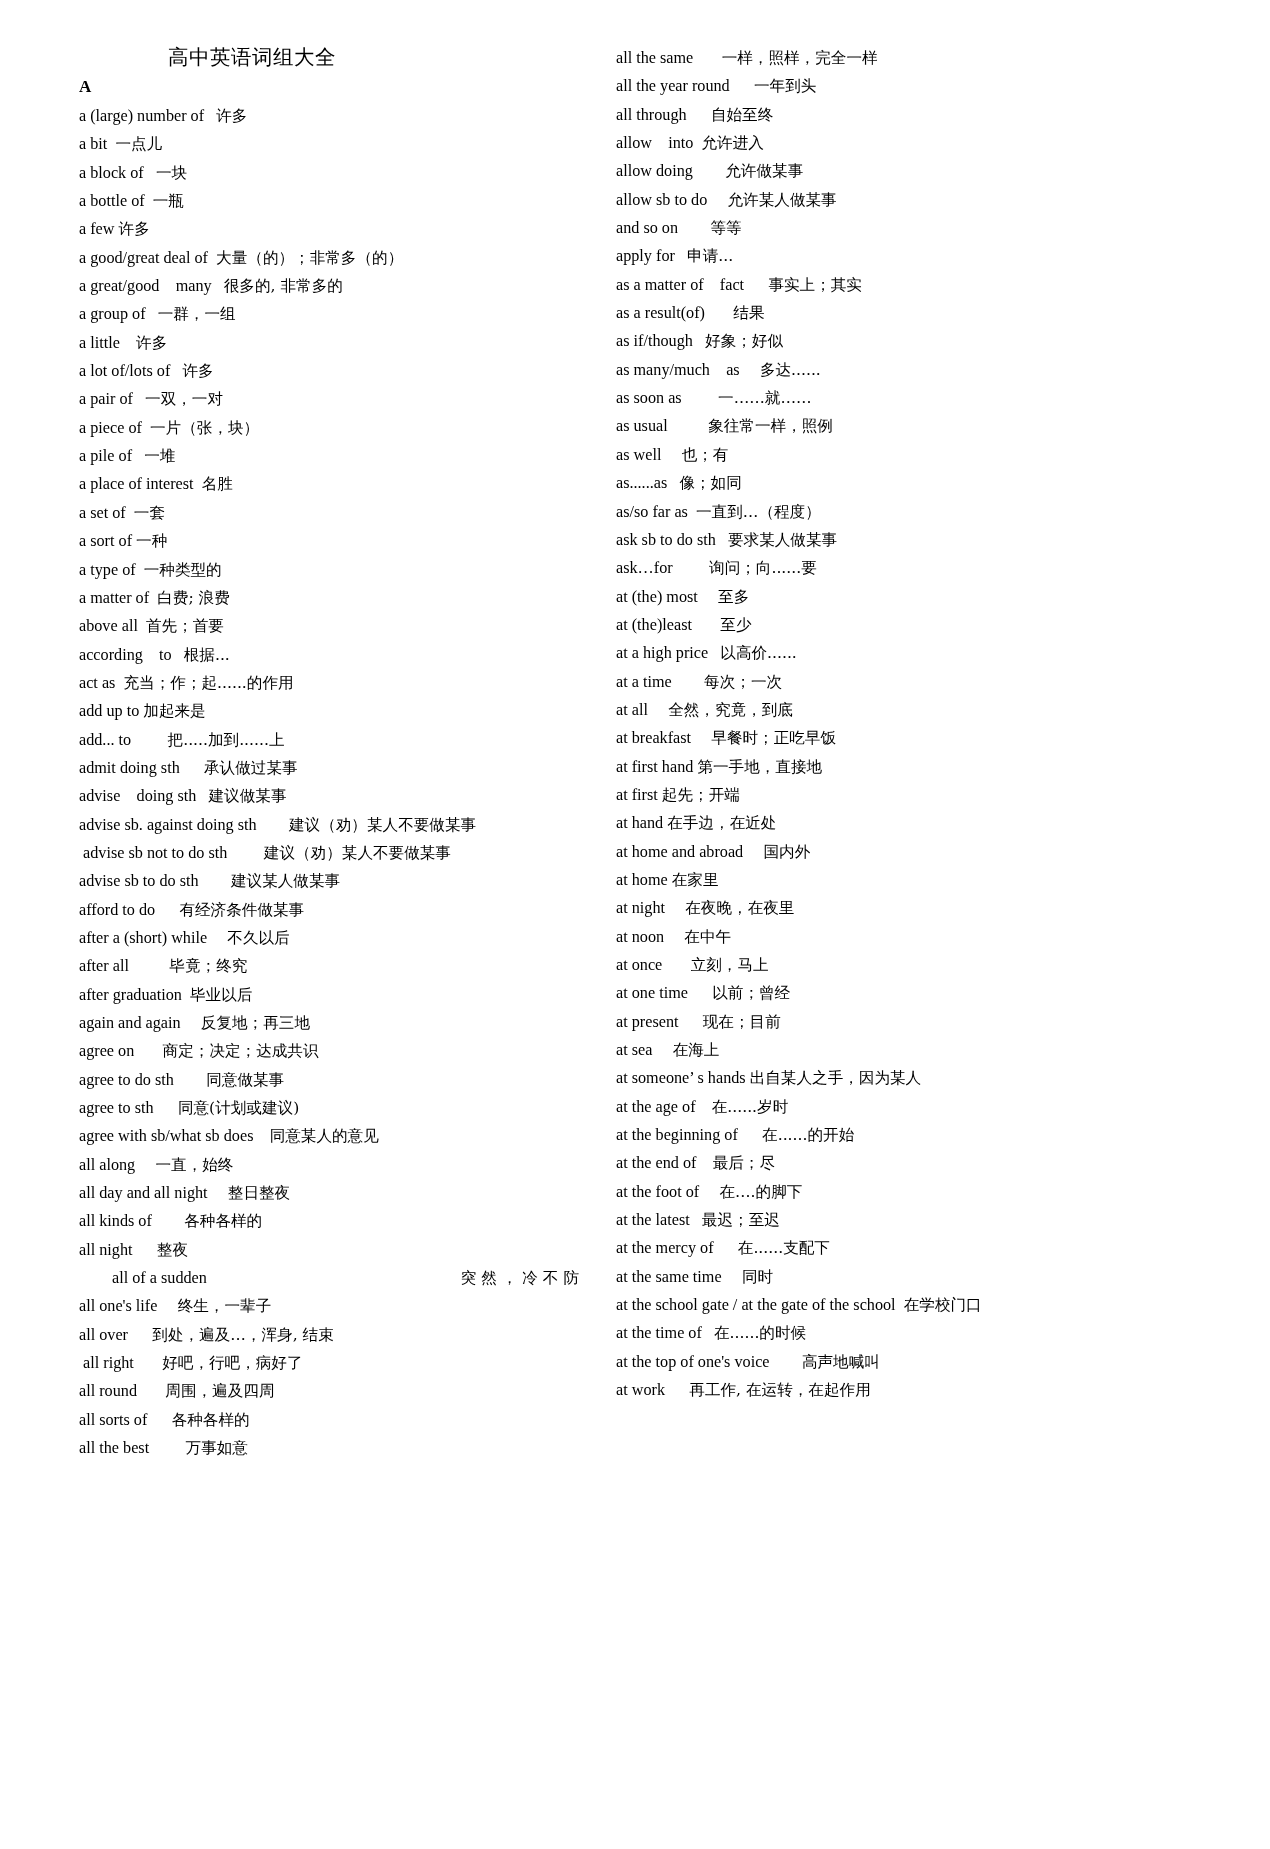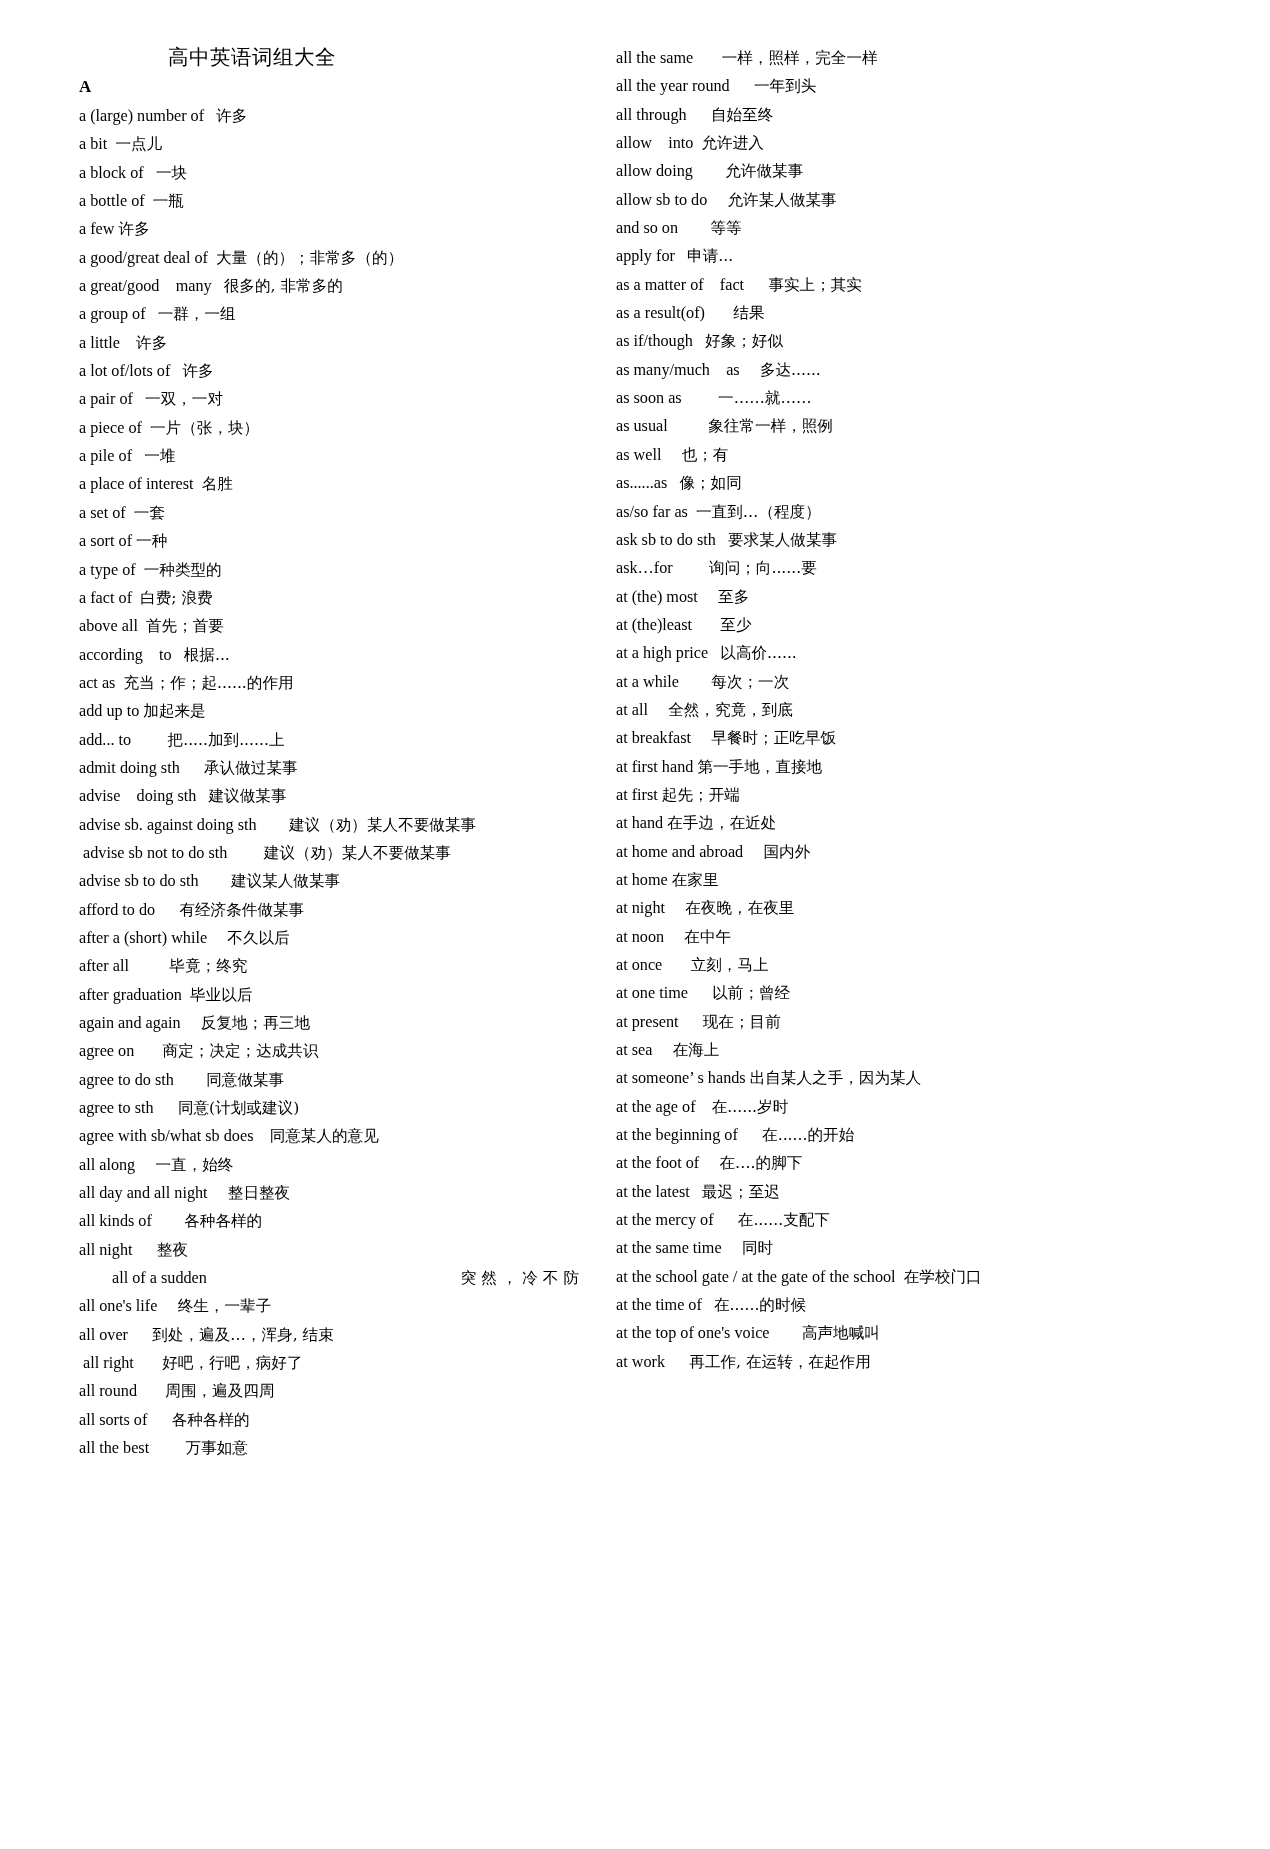--- a/index.html
+++ b/index.html
@@ -102,21 +102,21 @@
       <div class="entry"><span class="en">a group of</span><span>   </span><span class="zh">一群，一组</span></div>
       <div class="entry"><span class="en">a little</span><span>    </span><span class="zh">许多</span></div>
       <div class="entry"><span class="en">a lot of/lots of</span><span>   </span><span class="zh">许多</span></div>
       <div class="entry"><span class="en">a pair of</span><span>   </span><span class="zh">一双，一对</span></div>
       <div class="entry"><span class="en">a piece of</span><span>  </span><span class="zh">一片（张，块）</span></div>
       <div class="entry"><span class="en">a pile of</span><span>   </span><span class="zh">一堆</span></div>
       <div class="entry"><span class="en">a place of interest</span><span>  </span><span class="zh">名胜</span></div>
       <div class="entry"><span class="en">a set of</span><span>  </span><span class="zh">一套</span></div>
       <div class="entry"><span class="en">a sort of</span><span> </span><span class="zh">一种</span></div>
       <div class="entry"><span class="en">a type of</span><span>  </span><span class="zh">一种类型的</span></div>
-      <div class="entry"><span class="en">a fact of</span><span>  </span><span class="zh">白费; 浪费</span></div>
+      <div class="entry"><span class="en">a matter of</span><span>  </span><span class="zh">白费; 浪费</span></div>
       <div class="entry"><span class="en">above all</span><span>  </span><span class="zh">首先；首要</span></div>
       <div class="entry"><span class="en">according    to</span><span>   </span><span class="zh">根据...</span></div>
       <div class="entry"><span class="en">act as</span><span>  </span><span class="zh">充当；作；起......的作用</span></div>
       <div class="entry"><span class="en">add up to</span><span> </span><span class="zh">加起来是</span></div>
       <div class="entry"><span class="en">add... to</span><span>         </span><span class="zh">把.....加到......上</span></div>
       <div class="entry"><span class="en">admit doing sth</span><span>      </span><span class="zh">承认做过某事</span></div>
       <div class="entry"><span class="en">advise    doing sth</span><span>   </span><span class="zh">建议做某事</span></div>
       <div class="entry"><span class="en">advise sb. against doing sth</span><span>        </span><span class="zh">建议（劝）某人不要做某事</span></div>
       <div class="entry"><span class="en"> advise sb not to do sth</span><span>         </span><span class="zh">建议（劝）某人不要做某事</span></div>
       <div class="entry"><span class="en">advise sb to do sth</span><span>        </span><span class="zh">建议某人做某事</span></div>
@@ -161,37 +161,38 @@
       <div class="entry"><span class="en">as soon as</span><span>         </span><span class="zh">一……就……</span></div>
       <div class="entry"><span class="en">as usual</span><span>          </span><span class="zh">象往常一样，照例</span></div>
       <div class="entry"><span class="en">as well</span><span>     </span><span class="zh">也；有</span></div>
       <div class="entry"><span class="en">as......as</span><span>   </span><span class="zh">像；如同</span></div>
       <div class="entry"><span class="en">as/so far as</span><span>  </span><span class="zh">一直到…（程度）</span></div>
       <div class="entry"><span class="en">ask sb to do sth</span><span>   </span><span class="zh">要求某人做某事</span></div>
       <div class="entry"><span class="en">ask…for</span><span>         </span><span class="zh">询问；向......要</span></div>
       <div class="entry"><span class="en">at (the) most</span><span>     </span><span class="zh">至多</span></div>
       <div class="entry"><span class="en">at (the)least</span><span>       </span><span class="zh">至少</span></div>
       <div class="entry"><span class="en">at a high price</span><span>   </span><span class="zh">以高价......</span></div>
-      <div class="entry"><span class="en">at a while</span><span>        </span><span class="zh">每次；一次</span></div>
+      <div class="entry"><span class="en">at a time</span><span>        </span><span class="zh">每次；一次</span></div>
       <div class="entry"><span class="en">at all</span><span>     </span><span class="zh">全然，究竟，到底</span></div>
       <div class="entry"><span class="en">at breakfast</span><span>     </span><span class="zh">早餐时；正吃早饭</span></div>
       <div class="entry"><span class="en">at first hand</span><span> </span><span class="zh">第一手地，直接地</span></div>
       <div class="entry"><span class="en">at first</span><span> </span><span class="zh">起先；开端</span></div>
       <div class="entry"><span class="en">at hand</span><span> </span><span class="zh">在手边，在近处</span></div>
       <div class="entry"><span class="en">at home and abroad</span><span>     </span><span class="zh">国内外</span></div>
       <div class="entry"><span class="en">at home</span><span> </span><span class="zh">在家里</span></div>
       <div class="entry"><span class="en">at night</span><span>     </span><span class="zh">在夜晚，在夜里</span></div>
       <div class="entry"><span class="en">at noon</span><span>     </span><span class="zh">在中午</span></div>
       <div class="entry"><span class="en">at once</span><span>       </span><span class="zh">立刻，马上</span></div>
       <div class="entry"><span class="en">at one time</span><span>      </span><span class="zh">以前；曾经</span></div>
       <div class="entry"><span class="en">at present</span><span>      </span><span class="zh">现在；目前</span></div>
       <div class="entry"><span class="en">at sea</span><span>     </span><span class="zh">在海上</span></div>
       <div class="entry"><span class="en">at someone’ s hands</span><span> </span><span class="zh">出自某人之手，因为某人</span></div>
       <div class="entry"><span class="en">at the age of</span><span>    </span><span class="zh">在......岁时</span></div>
       <div class="entry"><span class="en">at the beginning of</span><span>      </span><span class="zh">在......的开始</span></div>
+      <div class="entry"><span class="en">at the end of</span><span>    </span><span class="zh">最后；尽</span></div>
       <div class="entry"><span class="en">at the foot of</span><span>     </span><span class="zh">在….的脚下</span></div>
       <div class="entry"><span class="en">at the latest</span><span>   </span><span class="zh">最迟；至迟</span></div>
       <div class="entry"><span class="en">at the mercy of</span><span>      </span><span class="zh">在......支配下</span></div>
       <div class="entry"><span class="en">at the same time</span><span>     </span><span class="zh">同时</span></div>
       <div class="entry"><span class="en">at the school gate / at the gate of the school</span><span>  </span><span class="zh">在学校门口</span></div>
       <div class="entry"><span class="en">at the time of</span><span>   </span><span class="zh">在......的时候</span></div>
       <div class="entry"><span class="en">at the top of one's voice</span><span>        </span><span class="zh">高声地喊叫</span></div>
       <div class="entry"><span class="en">at work</span><span>      </span><span class="zh">再工作, 在运转，在起作用</span></div>
     </div>
 

